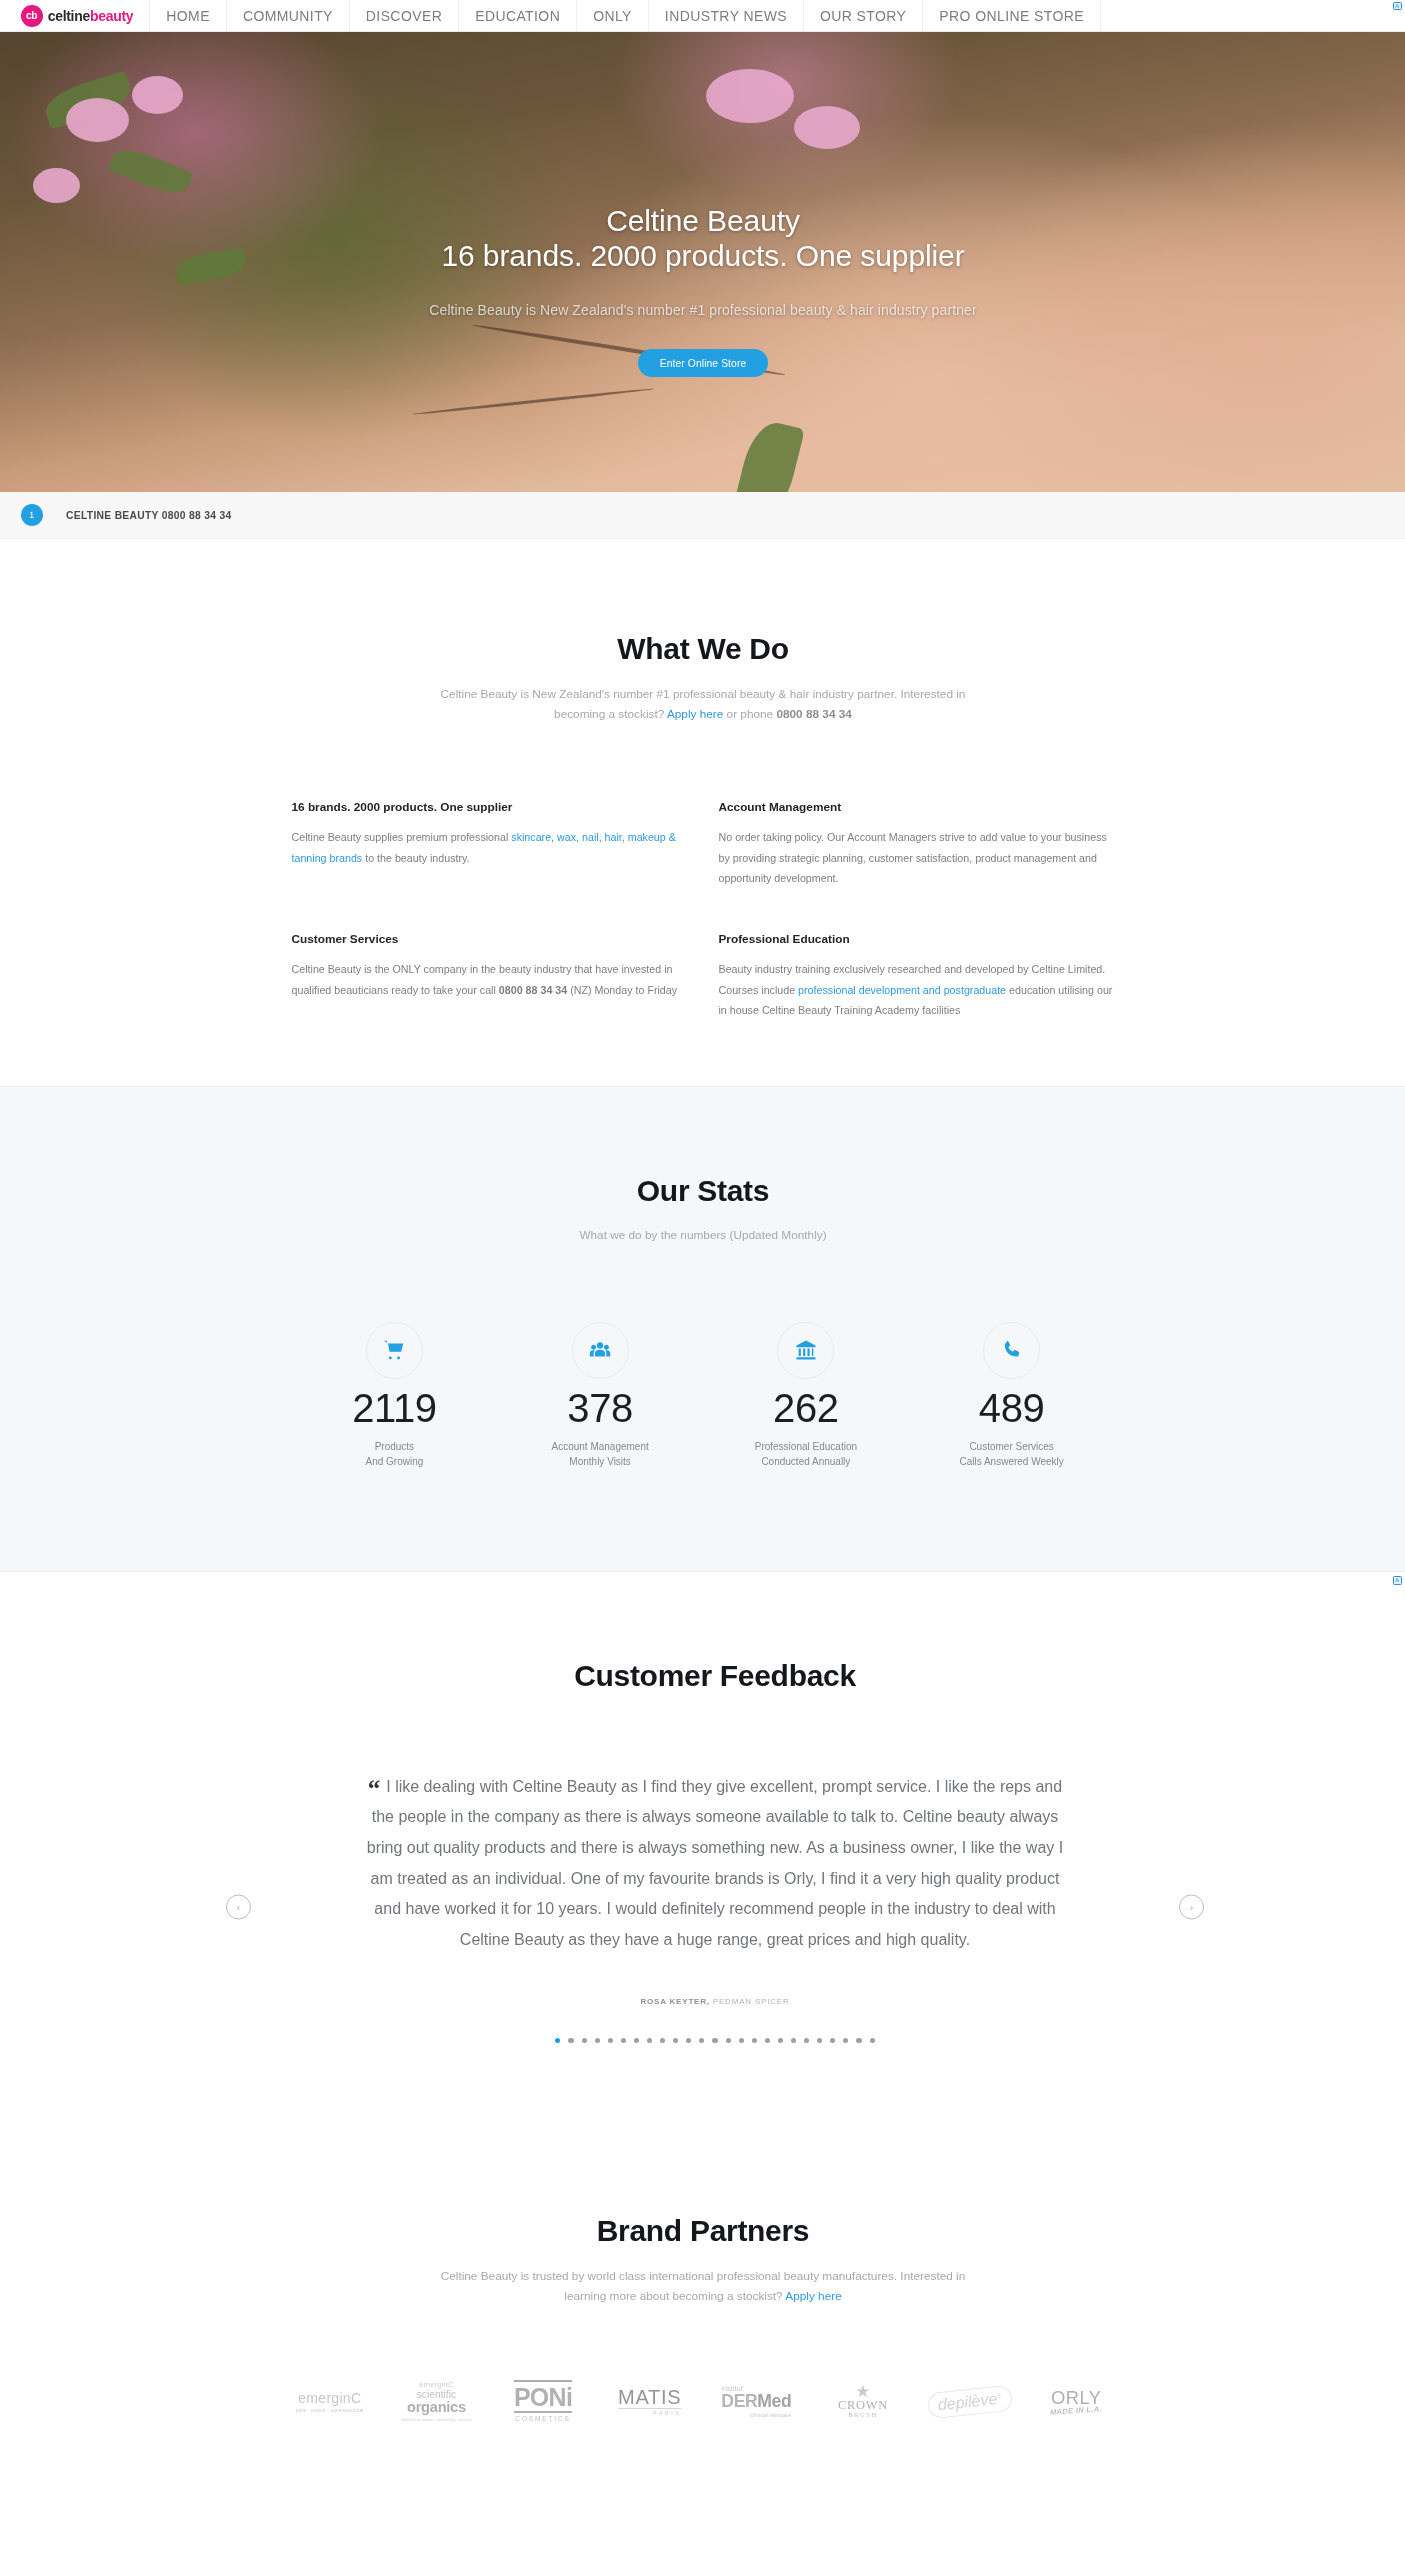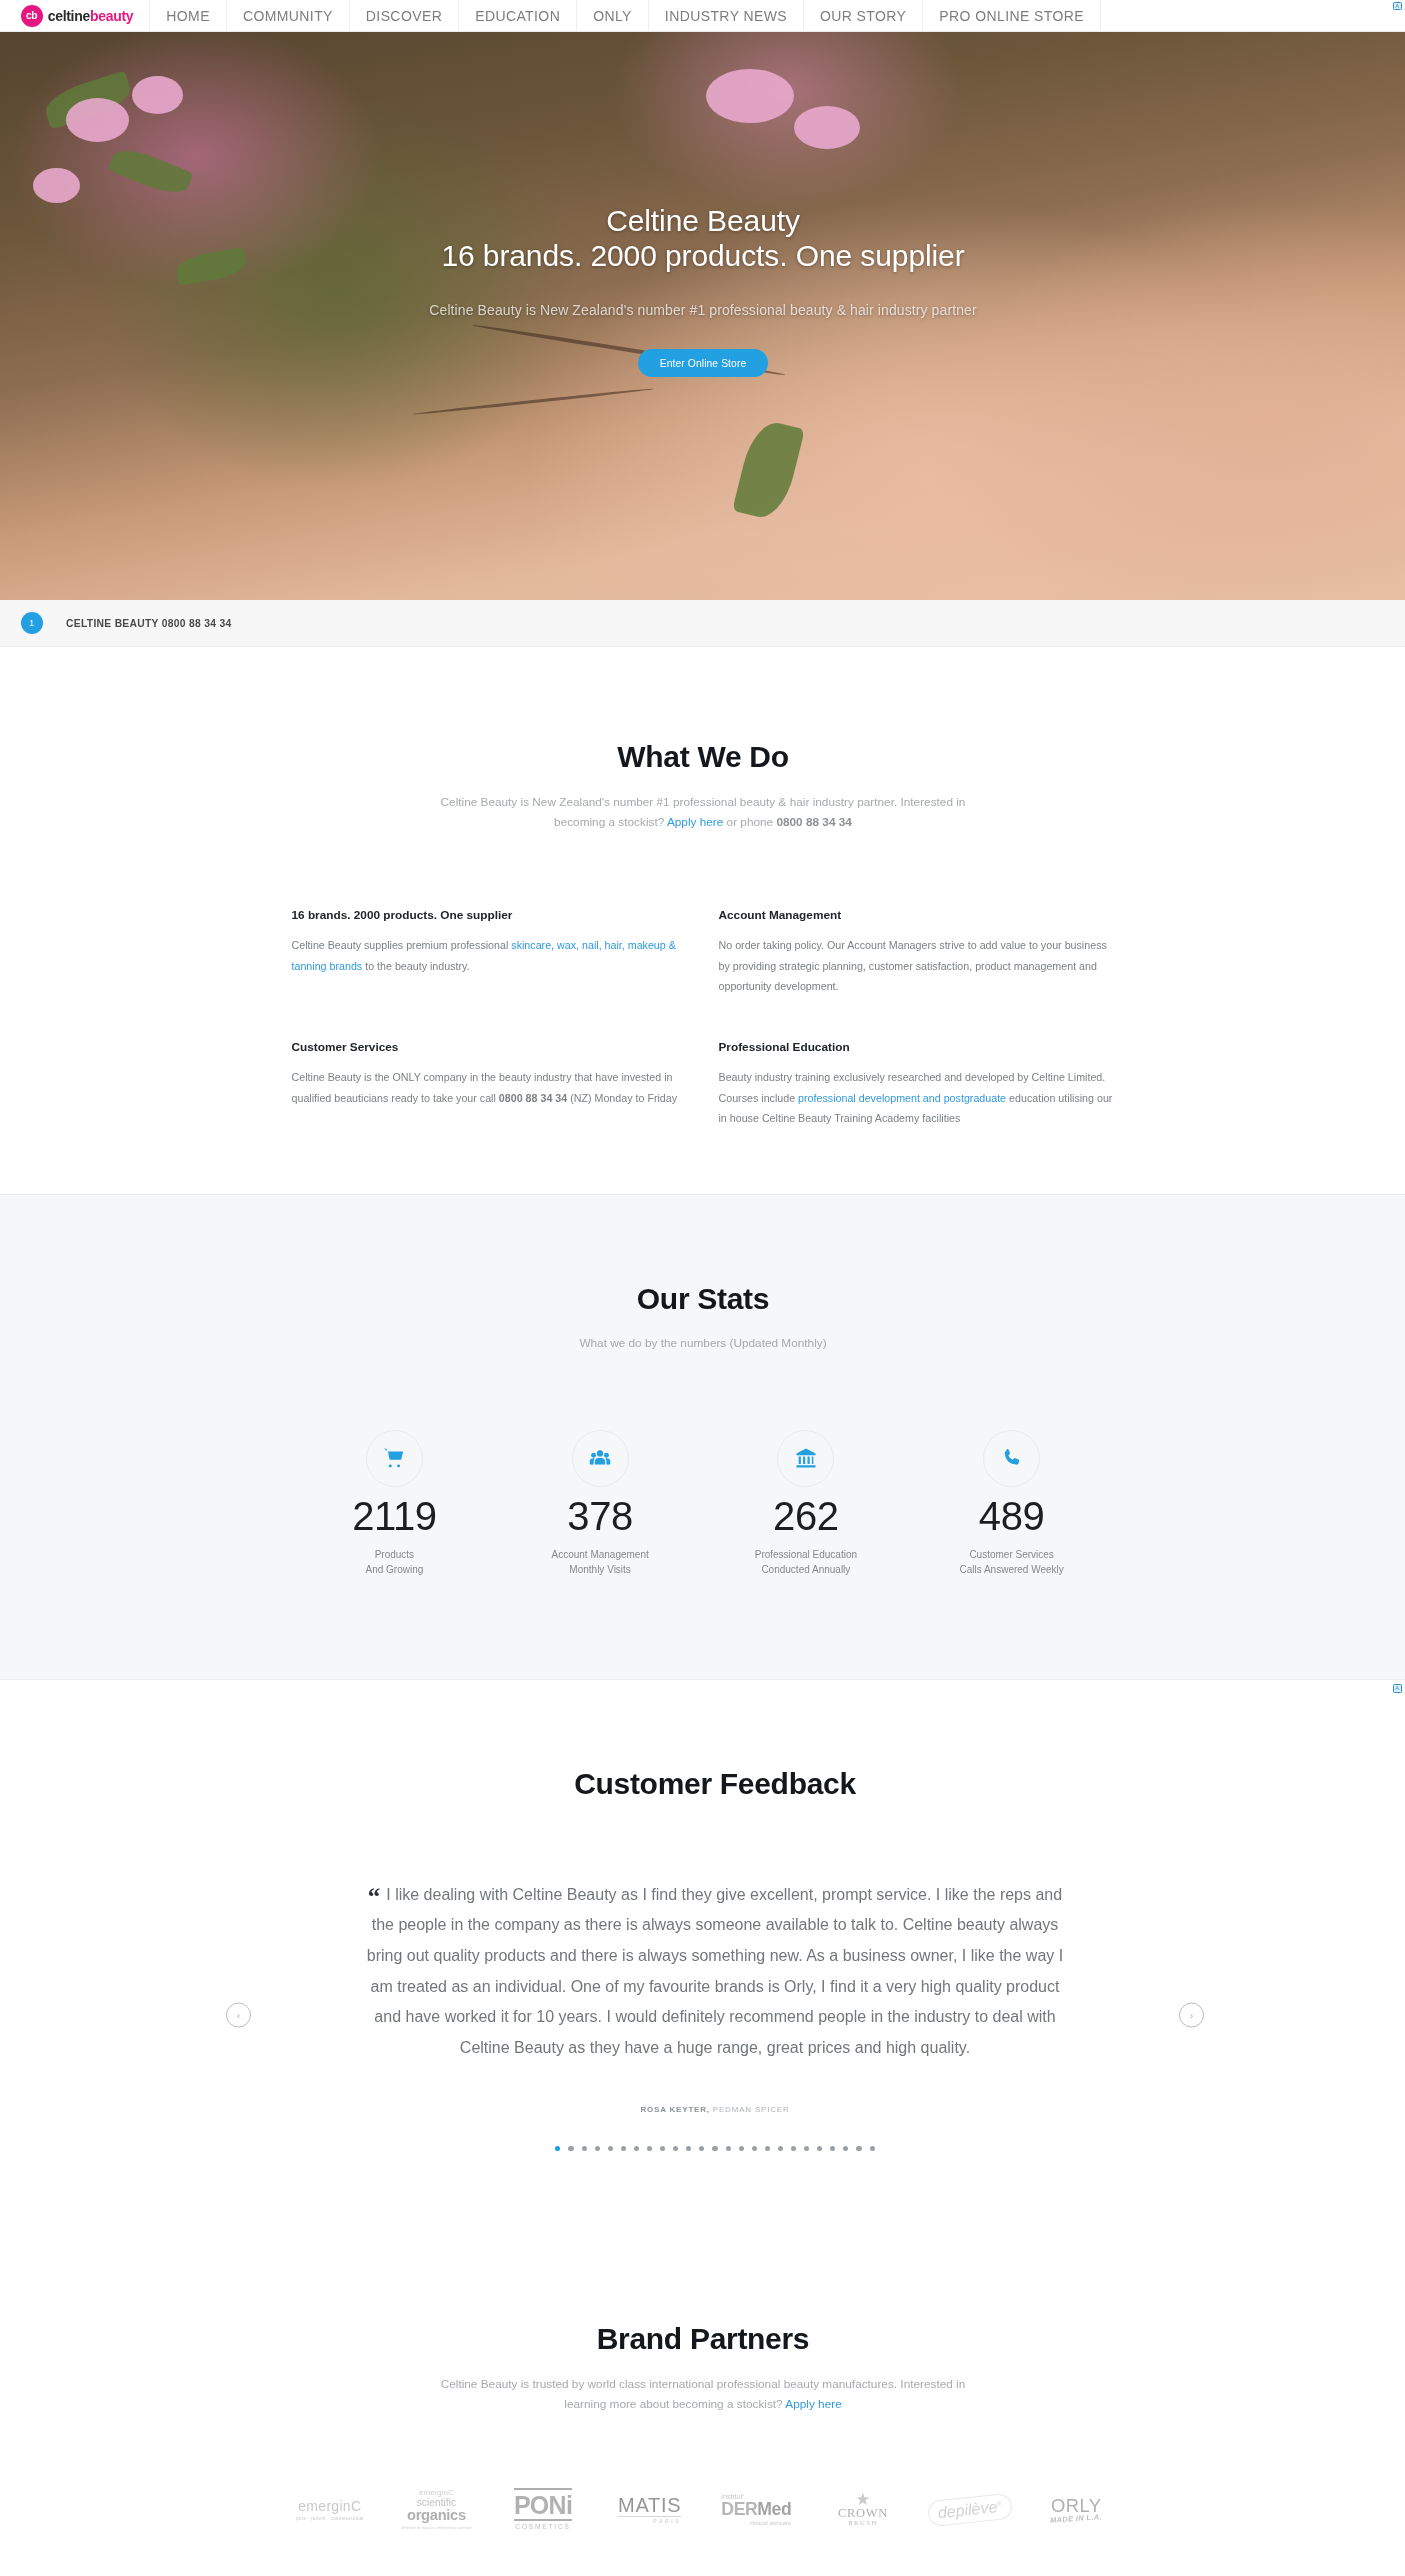--- a/index.html
+++ b/index.html
@@ -70,21 +70,21 @@
     color: #2c8fd6;
     font-size: 5.9px;
     line-height: 7.4px;
     text-align: center;
     border-radius: 1.5px;
   }
 
   
   .hero {
     position: relative;
-    height: 568px;
+    height: 460px;
     overflow: hidden;
     background: #d946ef;
   }
   .hero-bg {
     position: absolute; inset: 0;
     background:
       radial-gradient(ellipse 309px 221px at 14% 22%, rgba(214,118,172,0.55), rgba(214,118,172,0) 60%),
       radial-gradient(ellipse 279px 191px at 56% 10%, rgba(226,140,185,0.5), rgba(226,140,185,0) 62%),
       radial-gradient(ellipse 382px 309px at 24% 46%, rgba(84,104,48,0.65), rgba(84,104,48,0) 64%),
       radial-gradient(ellipse 471px 309px at 90% 68%, rgba(226,176,150,0.85), rgba(226,176,150,0) 70%),

